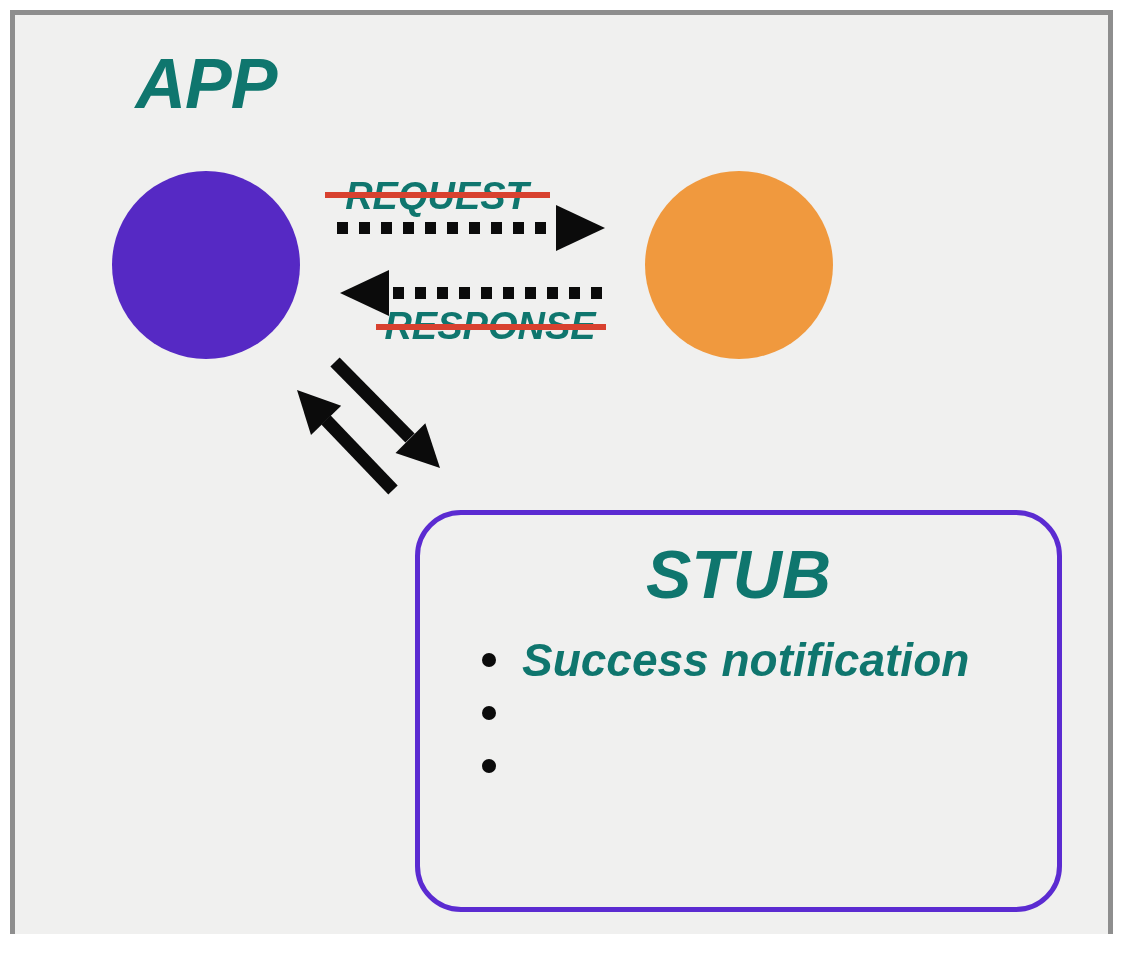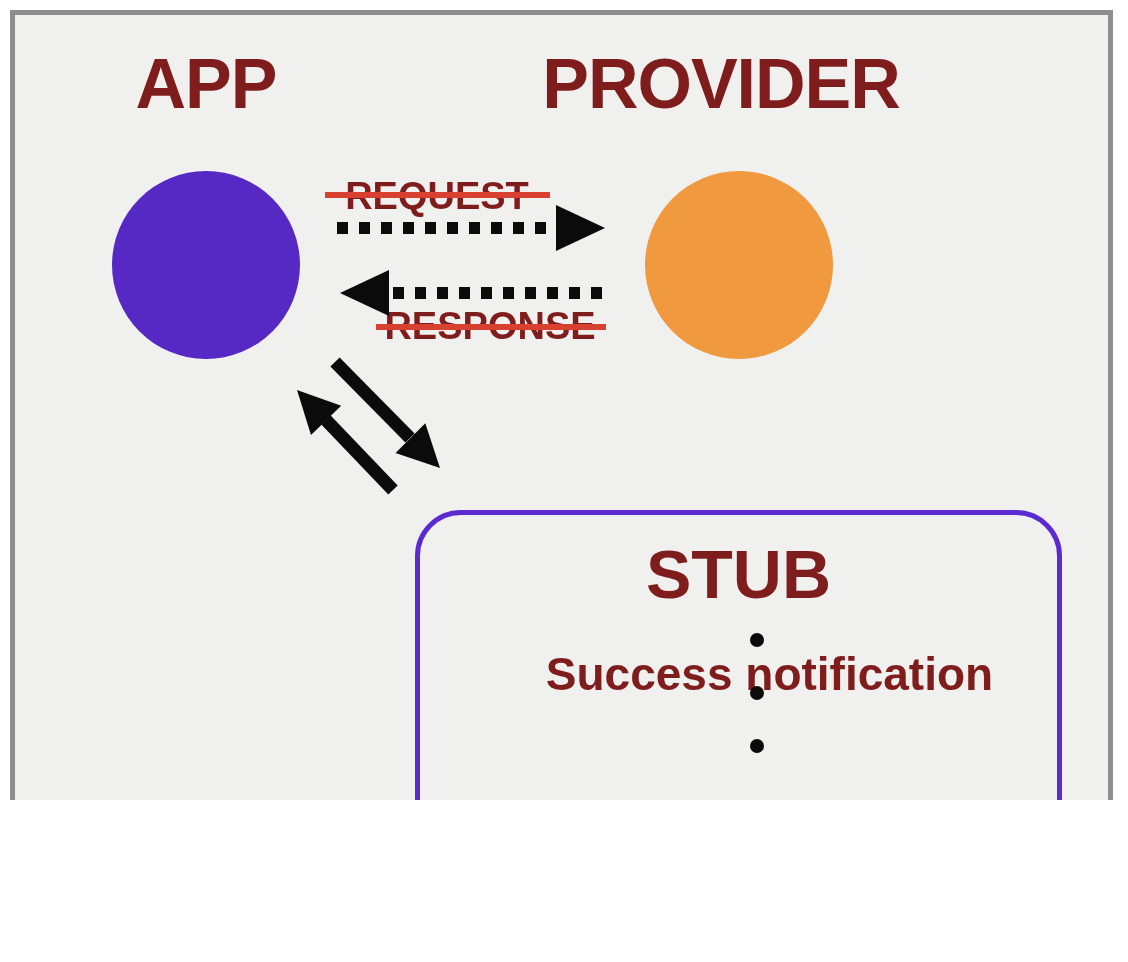--- a/index.html
+++ b/index.html
@@ -1,23 +1,24 @@
 <!DOCTYPE html>
 <html style="--app_circle: #5629c4; --provider_circle: #f0993e; --stub_border: #5b2bd1; --strike: #d8412f; --frame_border: #8e8e8e; --canvas_bg: #f0f0ef; --arrow: #0b0b0b; --text: #0b0b0b;"><head>
 <meta charset="utf-8">
 <style>
   html, body { margin: 0; padding: 0; background: #ffffff; }
   .canvas {
     position: relative;
     width: 1128px;
-    height: 800px;
+    height: 934px;
     background: #ffffff;
     overflow: hidden;
     font-family: "Liberation Sans", sans-serif;
-    color: #7f1d1d;
+    color: #0f766e;
+    font-style: italic;
   }
   .frame {
     position: absolute;
     left: 10px; top: 10px;
     width: 1103px; height: 938px;
     box-sizing: border-box;
     border: 5px solid var(--frame_border, #8e8e8e);
     background: var(--canvas_bg, #f0f0ef);
   }
   .node-title {
@@ -96,39 +97,37 @@
     box-sizing: border-box;
     list-style: none;
   }
   .stub-list li {
     display: flex;
     align-items: center;
     height: 53px;
     font-size: 46px;
     font-weight: bold;
     white-space: nowrap;
-    flex-direction: column;
   }
   .dot {
     flex: none;
     width: 14px; height: 14px;
     border-radius: 50%;
     background: var(--arrow, #0b0b0b);
     margin-right: 26px;
   }
 </style>
 </head>
 <body>
 
 <div class="canvas">
   <div class="frame"></div>
 
   <div class="node-title app-title">APP</div>
 
-  <div class="node-title provider-title">PROVIDER</div>
 
   <div class="node-circle app-circle"></div>
 
   <div class="node-circle provider-circle"></div>
 
   <div class="arrow-label request-label">REQUEST</div>
   <div class="strike strike-request"></div>
 
   <div class="arrow-label response-label">RESPONSE</div>
   <div class="strike strike-response"></div>

